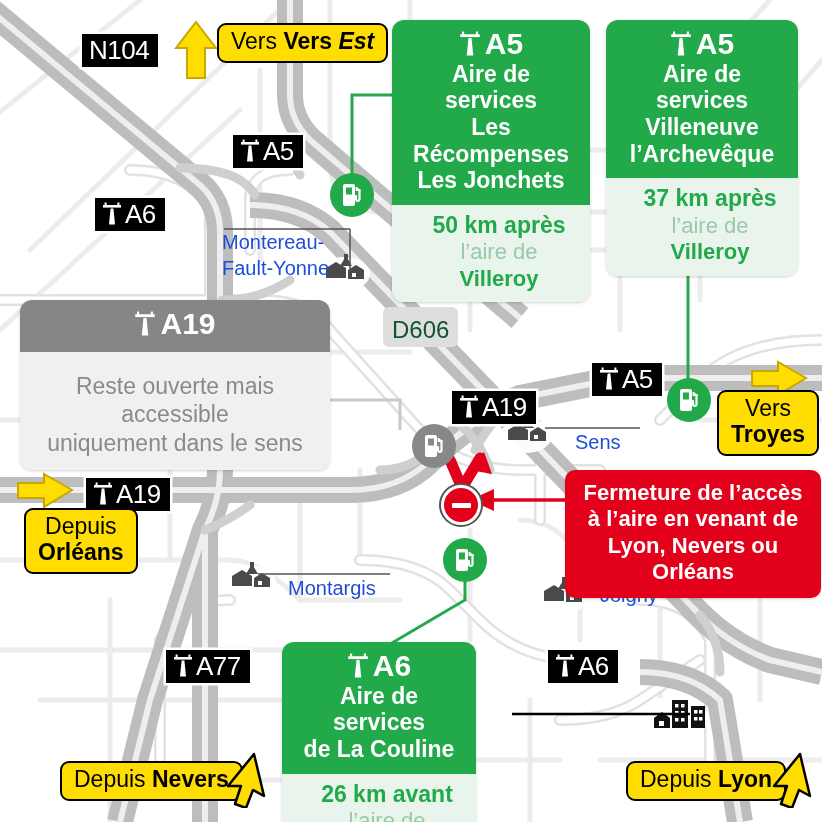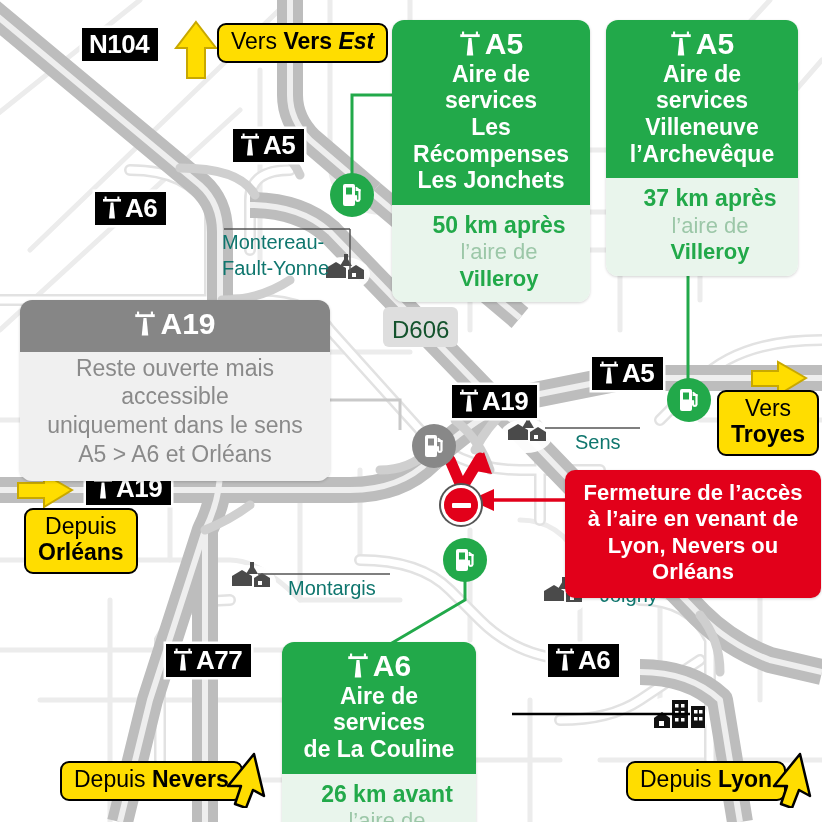--- a/index.html
+++ b/index.html
@@ -25,25 +25,26 @@
   
   .shield {
     position: absolute;
     display: flex;
     align-items: center;
     gap: 3px;
     background: #000000;
     color: #ffffff;
     border-radius: 0;
     padding: 3px 9px 4px 7px;
-    font-weight: bold;
+    font-weight: normal;
     line-height: 1;
     white-space: nowrap;
     box-shadow: 0 0 0 2.5px #ffffff;
     z-index: 30;
+    margin-top: 6px;
   }
   .shield .sh-txt { font-size: 26px; letter-spacing: -0.5px; }
   .shield svg { display: block; }
 
   
   .ylabel {
     position: absolute;
     background: #ffdd00;
     border: 2px solid #000000;
     border-radius: 9px;
@@ -101,21 +102,21 @@
   }
   .card-sub .sub-b b { font-weight: bold; }
 
   .card.green .card-head { background: #22a94a; }
   .card.green .card-sub  { background: #e9f5ec; }
   .card.green .sub-a     { color: #22a94a; }
   .card.green .sub-b     { color: #9cc7a8; }
   .card.green .sub-b b   { color: #22a94a; }
 
   .card.grey .card-head  { background: #868686; }
-  .card.grey .card-sub   { background: #f0f0f0; padding: 2px 16px 12px; }
+  .card.grey .card-sub   { background: #f0f0f0; padding: 20px 16px 12px; }
   .card.grey .card-sub .gtxt {
     font-size: 23px;
     color: #8a8a8a;
     line-height: 1.26;
   }
 
   .card.red {
     background: #e2001a;
     padding: 10px 14px 12px 14px;
     text-align: center;
@@ -162,21 +163,21 @@
 
   
   .place {
     position: absolute;
     display: flex;
     align-items: flex-end;
     gap: 5px;
     z-index: 25;
   }
   .place .pname {
-    color: #0f766e;
+    color: #1d4ed8;
     font-size: 20px;
     white-space: nowrap;
     line-height: 1;
     padding-bottom: 1px;
   }
   .place.city .pname {
     color: #000000;
     font-size: 25px;
     letter-spacing: 0.5px;
   }
@@ -560,21 +561,20 @@
           <rect x="2.6" y="0.5" width="2" height="3.6" fill="#fff"></rect>
           <rect x="15.4" y="0.5" width="2" height="3.6" fill="#fff"></rect>
           <path d="M8.6,6.5 L11.4,6.5 L13,22.5 L7,22.5 Z" fill="#fff"></path>
         </svg>
         <span>A19</span>
       </div>
     </div>
     <div class="card-sub">
       <div class="gtxt">Reste ouverte mais accessible</div>
       <div class="gtxt">uniquement dans le sens</div>
-      <div class="gtxt">A5 &gt; A6 et Orléans</div>
     </div>
   </div>
 
   <div class="card red" style="left:565px; top:470px; width:228px;">
     <div class="rtxt">Fermeture de l’accès</div>
     <div class="rtxt">à l’aire en venant de</div>
     <div class="rtxt">Lyon, Nevers ou Orléans</div>
   </div>
 
   <div class="card green" style="left:282px; top:642px; width:194px;">

